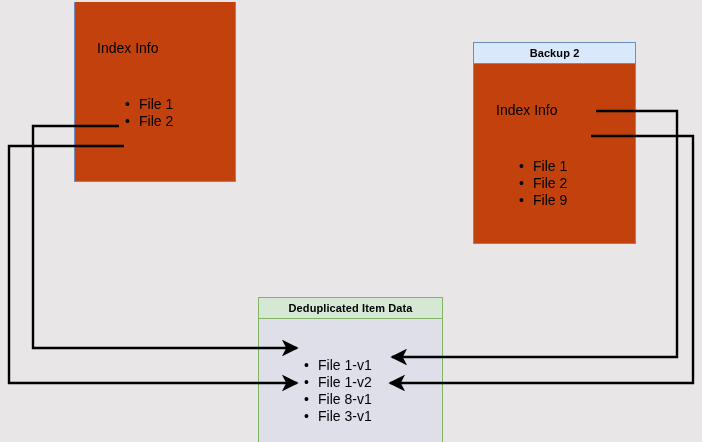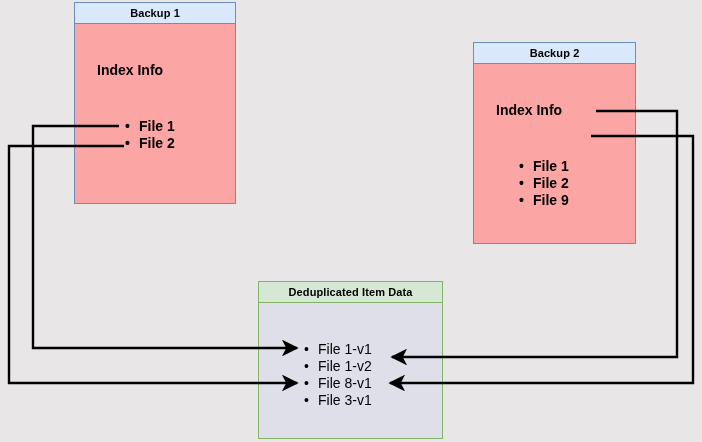--- a/index.html
+++ b/index.html
@@ -45,24 +45,23 @@
   }
   .node-body {
     box-sizing: border-box;
     position: relative;
   }
   .blue-node .node-header {
     background: #dae8fc;
     border: 1px solid #6c8ebf;
   }
   .blue-node .node-body {
-    background: #fca5a5;
+    background: #c2410c;
     border: 1px solid #6c8ebf;
     border-top: none;
-    font-weight: bold;
   }
   .green-node .node-header {
     background: #d5e8d4;
     border: 1px solid #82b366;
   }
   .green-node .node-body {
     background: #dfdfea;
     border: 1px solid #82b366;
     border-top: none;
   }
@@ -93,21 +92,21 @@
     left: 0;
     top: 0;
     font-size: 14px;
     line-height: 17px;
   }
   
   #node-backup1 { left: 74px; top: 2px; width: 162px; height: 202px; }
   #node-backup1 .node-body { height: 180px; }
   #node-backup2 { left: 473px; top: 2px; width: 163px; height: 202px; margin-top: 40px; }
   #node-backup2 .node-body { height: 180px; }
-  #node-dedup { left: 258px; top: 281px; width: 185px; height: 127px; }
+  #node-dedup { left: 258px; top: 297px; width: 185px; height: 127px; }
   #node-dedup .node-body { height: 136px; }
 </style>
 </head>
 <body>
 
 <div id="canvas">
 
   <svg class="edges" viewBox="0 0 702 442" width="702" height="442">
     <defs>
       <marker id="arrowR" viewBox="0 0 10 10" refX="9" refY="5" markerWidth="7" markerHeight="7" orient="auto-start-reverse">
@@ -118,21 +117,20 @@
     <path d="M 119 126 L 33 126 L 33 348 L 297 348" fill="none" stroke="#000000" stroke-width="2.4" marker-end="url(#arrowR)"></path>
 
     <path d="M 124 146 L 9 146 L 9 383 L 297 383" fill="none" stroke="#000000" stroke-width="2.4" marker-end="url(#arrowR)"></path>
 
     <path d="M 596 111 L 677 111 L 677 357 L 392 357" fill="none" stroke="#000000" stroke-width="2.4" marker-end="url(#arrowR)"></path>
 
     <path d="M 591 136 L 693 136 L 693 383 L 390 383" fill="none" stroke="#000000" stroke-width="2.4" marker-end="url(#arrowR)"></path>
   </svg>
 
   <div class="node blue-node" id="node-backup1">
-    <div class="node-header">Backup 1</div>
     <div class="node-body">
       <div class="index-label" style="left:22px; top:38px;">Index Info</div>
       <ul class="bullet-list" style="left:50px; top:94px;">
         <li>File 1</li>
         <li>File 2</li>
       </ul>
     </div>
   </div>
 
   <div class="node blue-node" id="node-backup2">

